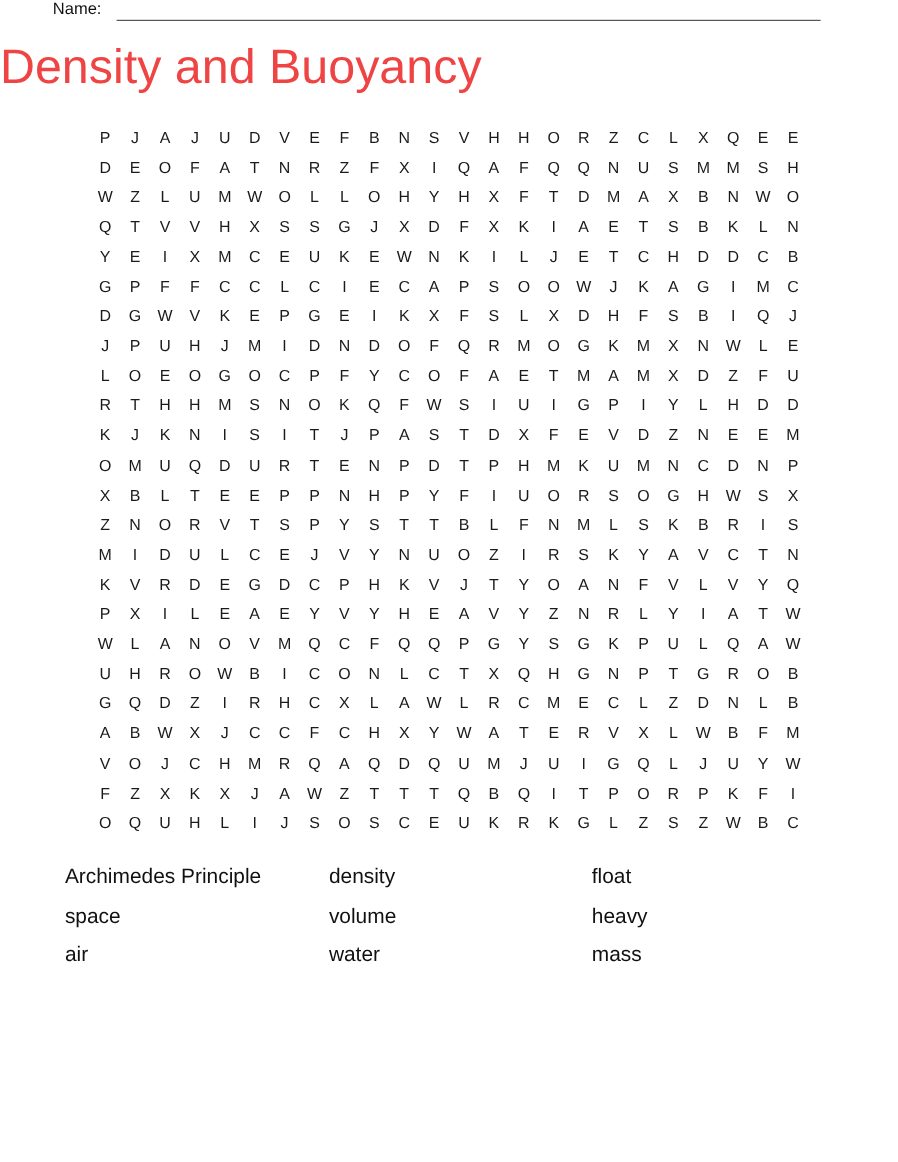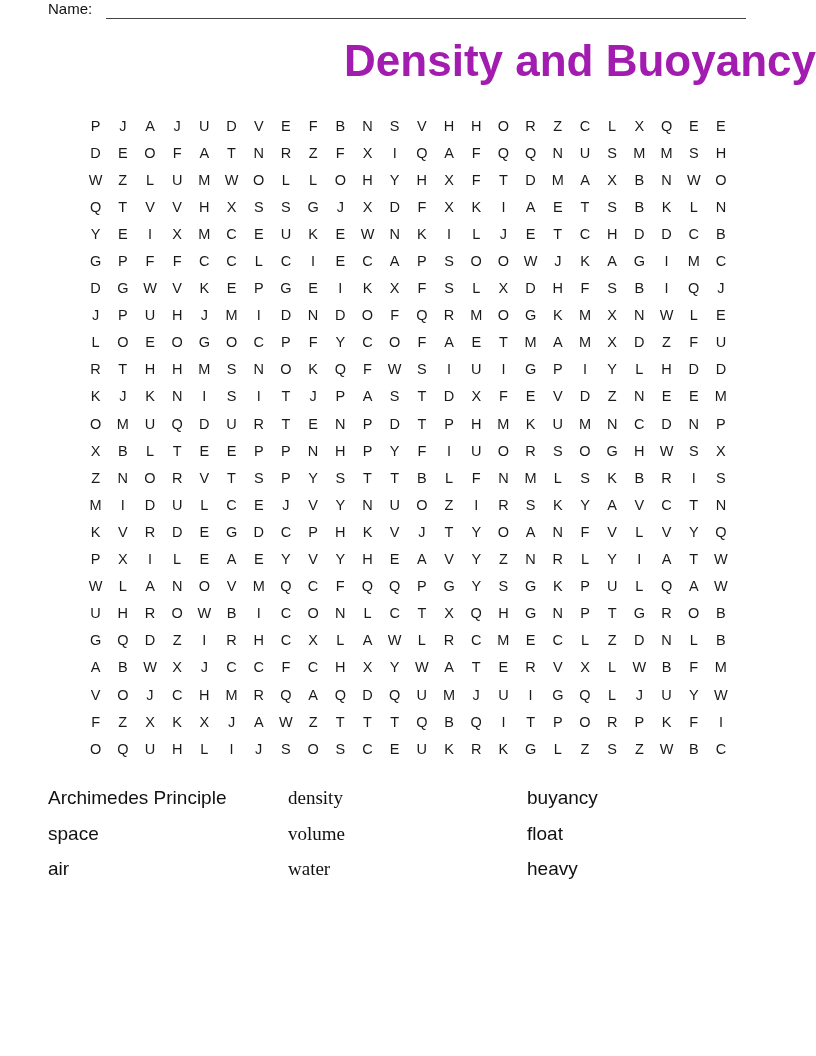--- a/index.html
+++ b/index.html
@@ -36,25 +36,25 @@
     height: 18px;
     border-bottom: 1.5px solid #444444;
   }
 
   
   .title {
     position: absolute;
     left: 0;
     top: 36px;
     width: 816px;
-    text-align: right;
+    text-align: left;
     font-size: 44px;
-    font-weight: bold;
+    font-weight: normal;
     letter-spacing: 0px;
-    color: #a21caf;
+    color: #ef4444;
   }
 
   
   .grid {
     position: absolute;
     left: 82px;
     top: 112px;
     display: grid;
     grid-template-columns: repeat(24, 27.2px);
     grid-auto-rows: 27.1px;
@@ -70,28 +70,29 @@
 
   
   .word-list {
     position: absolute;
     left: 48px;
     top: 780px;
     display: flex;
   }
   .word-col { display: flex; flex-direction: column; }
   .word-col:nth-child(1) { width: 240px; }
-  .word-col:nth-child(2) { width: 239px; font-family: Liberation Serif, serif; }
+  .word-col:nth-child(2) { width: 239px; }
   .word-col:nth-child(3) { width: 200px; }
   .word {
     height: 35.7px;
     display: flex;
     align-items: center;
     font-size: 19px;
     color: #111111;
+    margin-left: 11px;
   }
 
   
   .footer-bar {
     position: absolute;
     left: 31px;
     top: 1037px;
     width: 758px;
     height: 13px;
     background: #4e7fbe;
@@ -696,21 +697,20 @@
         <div class="word">air</div>
         <div class="word">light</div>
       </div>
       <div class="word-col">
         <div class="word">density</div>
         <div class="word">volume</div>
         <div class="word">water</div>
         <div class="word">heavy</div>
       </div>
       <div class="word-col">
-        <div class="word">buyancy</div>
         <div class="word">float</div>
         <div class="word">heavy</div>
         <div class="word">mass</div>
       </div>
     </div>
 
   <div class="footer-bar" style="background: rgb(78, 127, 190);"></div>
 
 </div>
 

